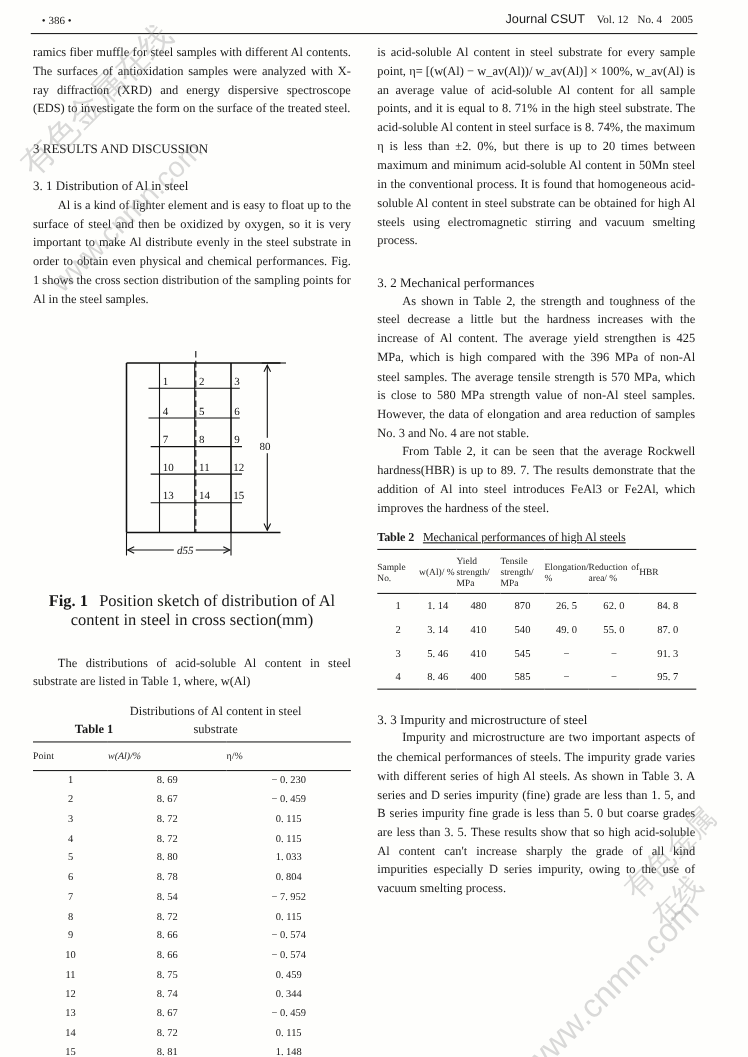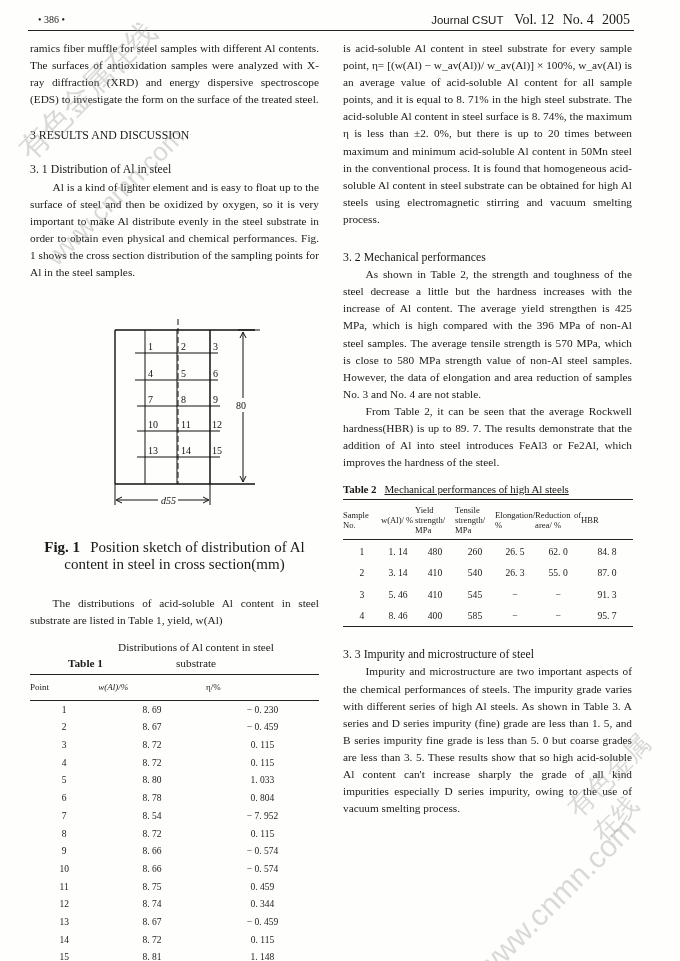--- a/index.html
+++ b/index.html
@@ -4,21 +4,21 @@
 <style>
   html, body { margin:0; padding:0; }
   body {
     width:680px; height:961px; background:#fefefc; position:relative; overflow:hidden;
     font-family: "Liberation Serif", "DejaVu Serif", serif; color:#1a1a1a;
   }
   .header { position:absolute; left:28px; top:12px; width:606px; height:18px; border-bottom:1.2px solid #222; }
   .page-no { position:absolute; left:10px; top:2px; font-size:10px; }
   .journal { position:absolute; right:4px; top:0px; font-size:11px; }
   .journal .jname { font-family:"Liberation Sans", sans-serif; font-size:11.5px; margin-right:8px; }
-  .journal .vol { font-size:14px; }
+  .journal .vol { font-size:10px; }
 
   .col { position:absolute; top:40px; width:289px; font-size:11.3px; line-height:17.1px; text-align:justify; }
   .col.left { left:30px; }
   .col.right { left:343px; }
   p { margin:0; }
   .indent { text-indent:2em; }
   h3 { margin:0; font-size:11.8px; font-weight:normal; }
   .sec-h { margin-top:19px; margin-bottom:17px; }
   .sub-h { margin-top:0; }
 
@@ -115,21 +115,21 @@
         <rect x="136" y="79" width="16" height="14" fill="#fefefc"></rect>
         <text x="136" y="90">80</text>
         <text x="61" y="185" font-style="italic">d55</text>
       </g>
     </svg>
   </div>
   <div class="fig-cap">
     <b>Fig. 1</b><span>Position sketch of distribution of Al content in steel in cross section(mm)</span>
   </div>
 
-  <p class="indent" style="margin-top:22px;">The distributions of acid-soluble Al content in steel substrate are listed in Table 1, yield, w(Al)</p>
+  <p class="indent" style="margin-top:22px;">The distributions of acid-soluble Al content in steel substrate are listed in Table 1, where, w(Al)</p>
 
   <div class="tbl-cap">
     <b>Table 1</b><span style="display:inline-block;width:170px;">Distributions of Al content in steel substrate</span>
   </div>
   <table class="t1">
     <thead>
       <tr>
         <th>Point</th>
         <th style="font-style:italic;">w(Al)/%</th>
         <th>η/%</th>
@@ -235,31 +235,31 @@
         <th style="width:38px;">Elongation/ %</th>
         <th style="width:46px;">Reduction of area/ %</th>
         <th>HBR</th>
       </tr>
     </thead>
     <tbody id="t2body">
         <tr>
           <td>1</td>
           <td>1. 14</td>
           <td>480</td>
-          <td>260</td>
+          <td>870</td>
           <td>26. 5</td>
           <td>62. 0</td>
           <td>84. 8</td>
         </tr>
         <tr>
           <td>2</td>
           <td>3. 14</td>
           <td>410</td>
           <td>540</td>
-          <td>26. 3</td>
+          <td>49. 0</td>
           <td>55. 0</td>
           <td>87. 0</td>
         </tr>
         <tr>
           <td>3</td>
           <td>5. 46</td>
           <td>410</td>
           <td>545</td>
           <td>−</td>
           <td>−</td>

